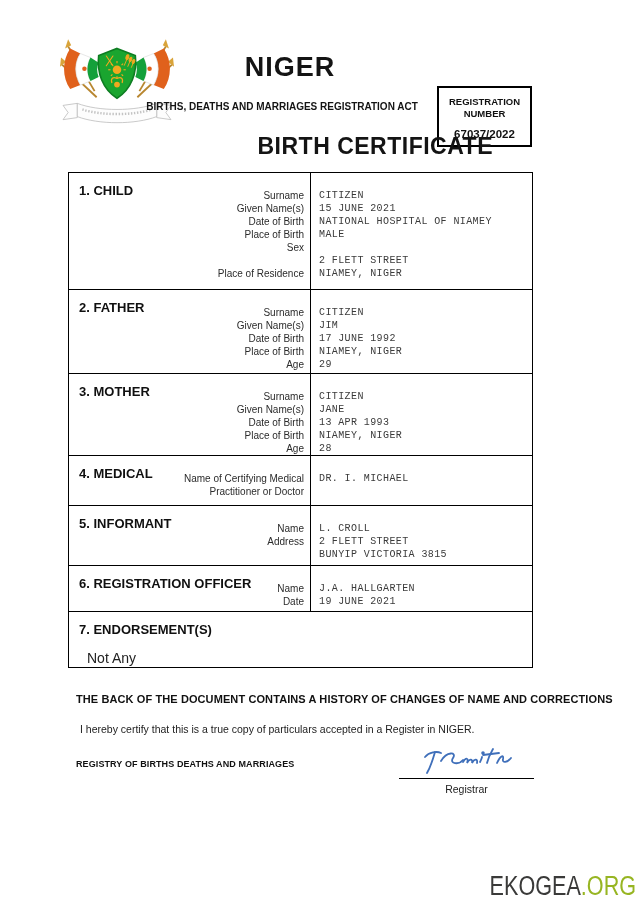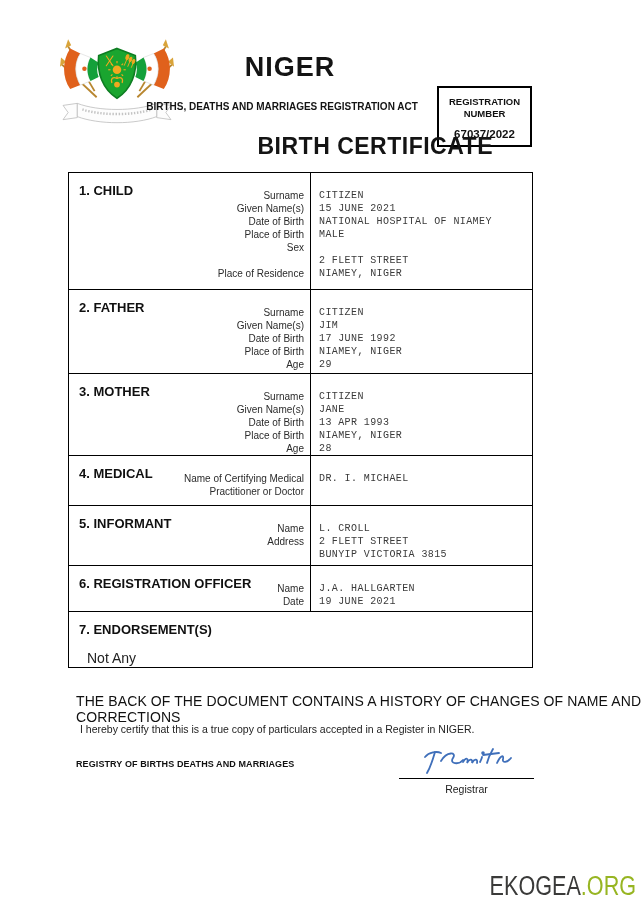--- a/index.html
+++ b/index.html
@@ -28,21 +28,21 @@
     box-sizing:border-box; padding:16px 6px 0 10px;}
   .sec-title{position:absolute; top:10px; left:10px; font-size:13px; font-weight:bold; color:#101010; white-space:nowrap;}
   .labels{text-align:right; font-size:10px; line-height:13px; color:#2b2b2b;}
   .cell-right{flex:1; padding:16px 0 0 8px; box-sizing:border-box;
     font-family:"Liberation Mono","DejaVu Sans Mono",monospace;
     font-size:10px; line-height:13px; letter-spacing:0.4px; color:#3a3a3a;}
   .r0{height:116px}.r1{height:84px}.r2{height:82px}.r3{height:50px}.r4{height:60px}.r5{height:46px}.r6{height:56px}
   .fw .cell-left{width:100%; border-right:none; padding-top:38px;}
   .note{font-size:14px; color:#222; text-align:left;padding-left:8px;}
   
-  .back-note{position:absolute; left:76px; top:693px; font-size:14px; font-weight:normal; color:#111; letter-spacing:0.1px;}
+  .back-note{position:absolute; left:76px; top:693px; font-size:11px; font-weight:bold; color:#111; letter-spacing:0.1px;}
   .certify{position:absolute; left:80px; top:723px; font-size:10.5px; color:#222;}
   .registry{position:absolute; left:76px; top:759px; font-size:9px; font-weight:bold; color:#111; letter-spacing:0.1px;}
   .sig-block{position:absolute; left:399px; top:742px; width:135px;}
   .sig{display:block; margin:0 auto; width:100px; height:38px;}
   .sig-line{border-top:1.6px solid #000; width:135px; margin-top:-2px;}
   .registrar{text-align:center; font-size:10.5px; margin-top:4px; color:#222;}
   
   .brand{position:absolute; right:8px; top:871px; font-size:27px; font-weight:400;
     transform:scaleX(0.8); transform-origin:100% 50%; letter-spacing:0; white-space:nowrap;}
 </style>

